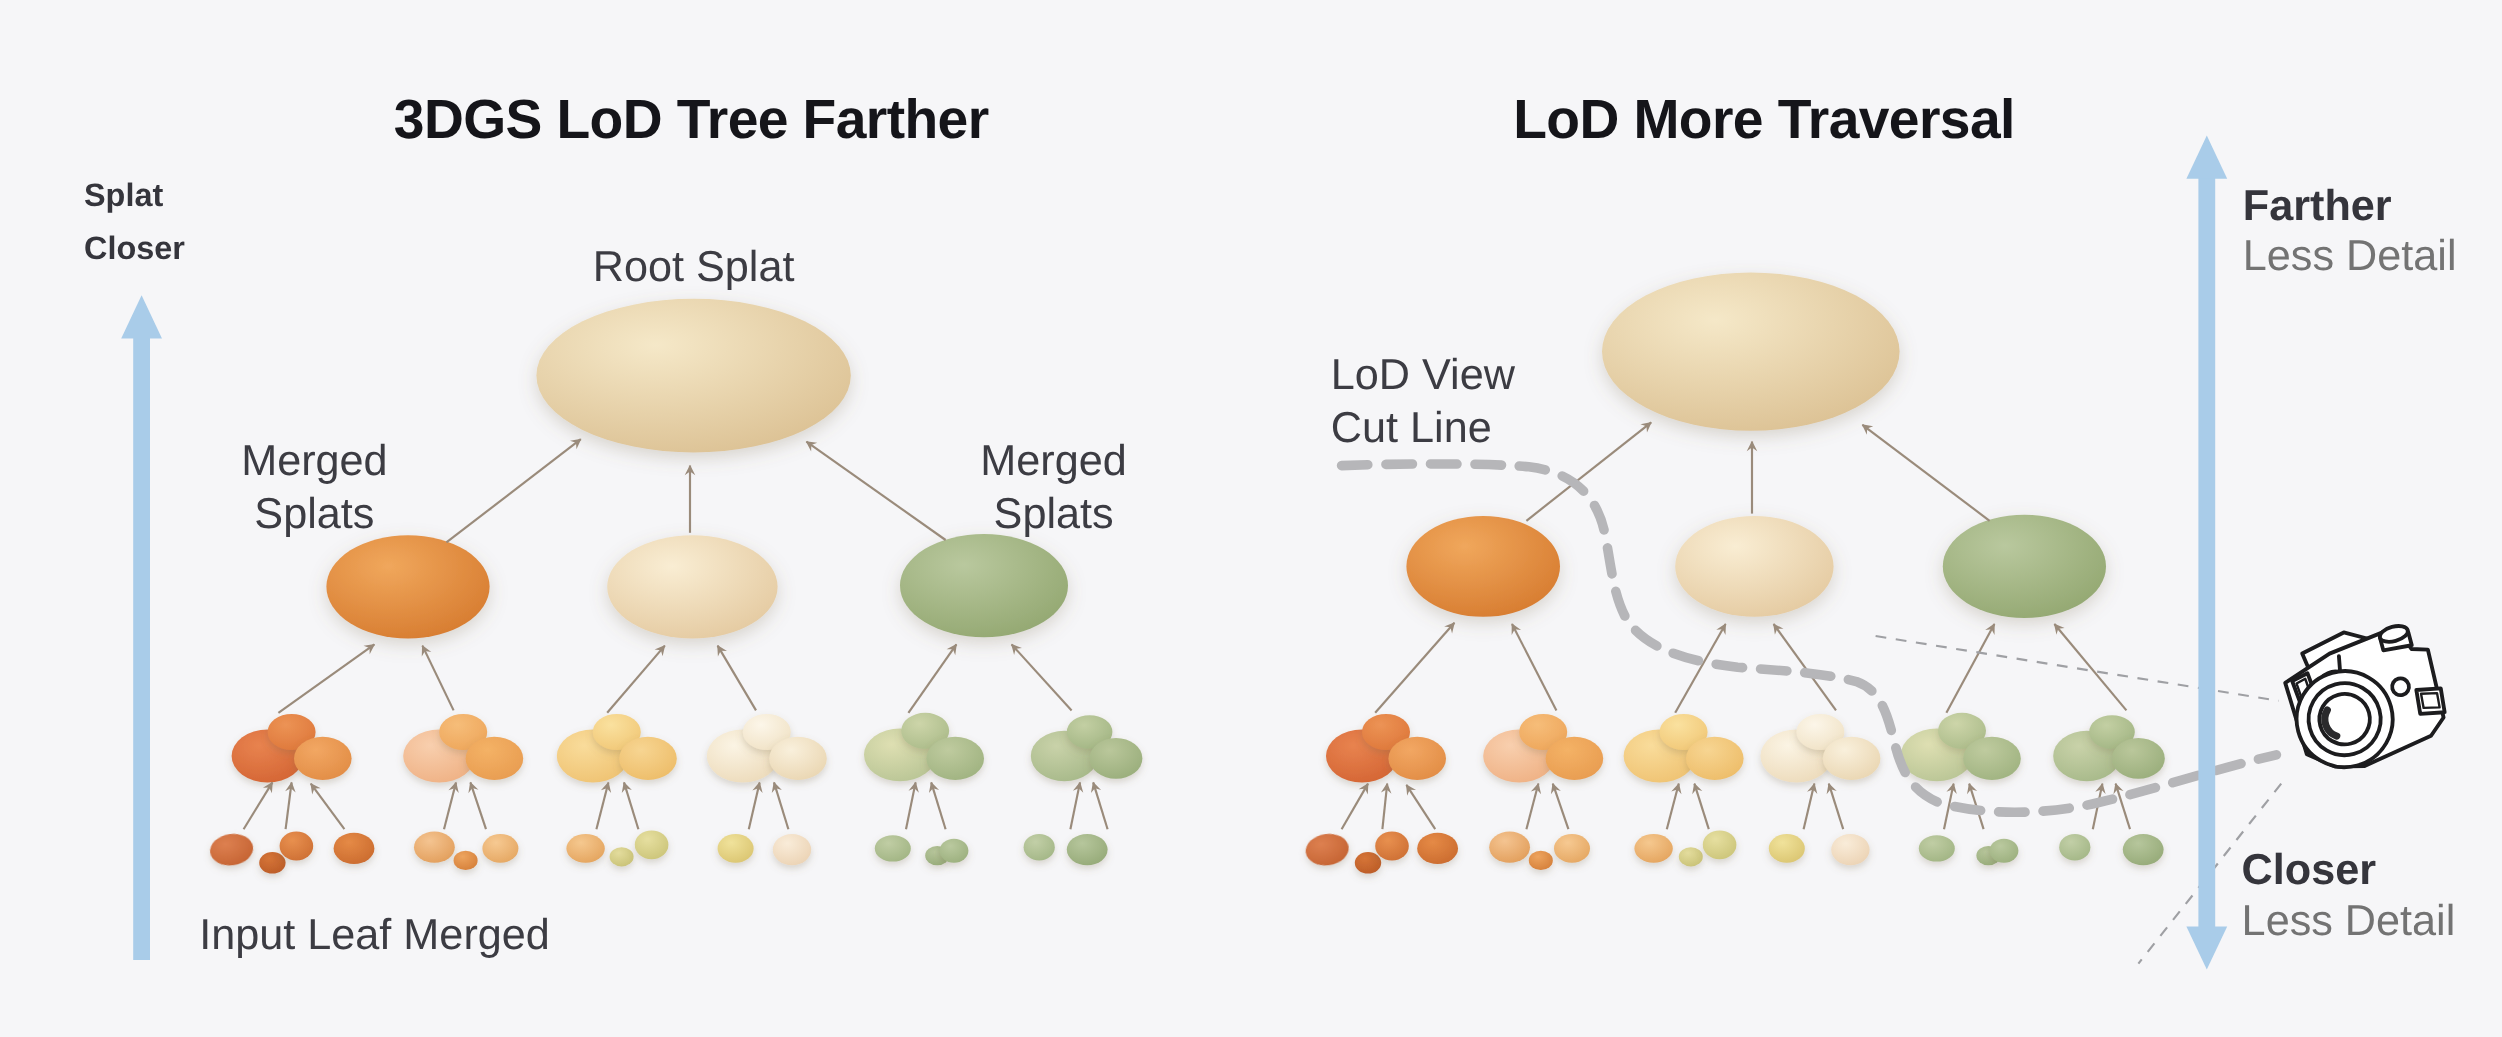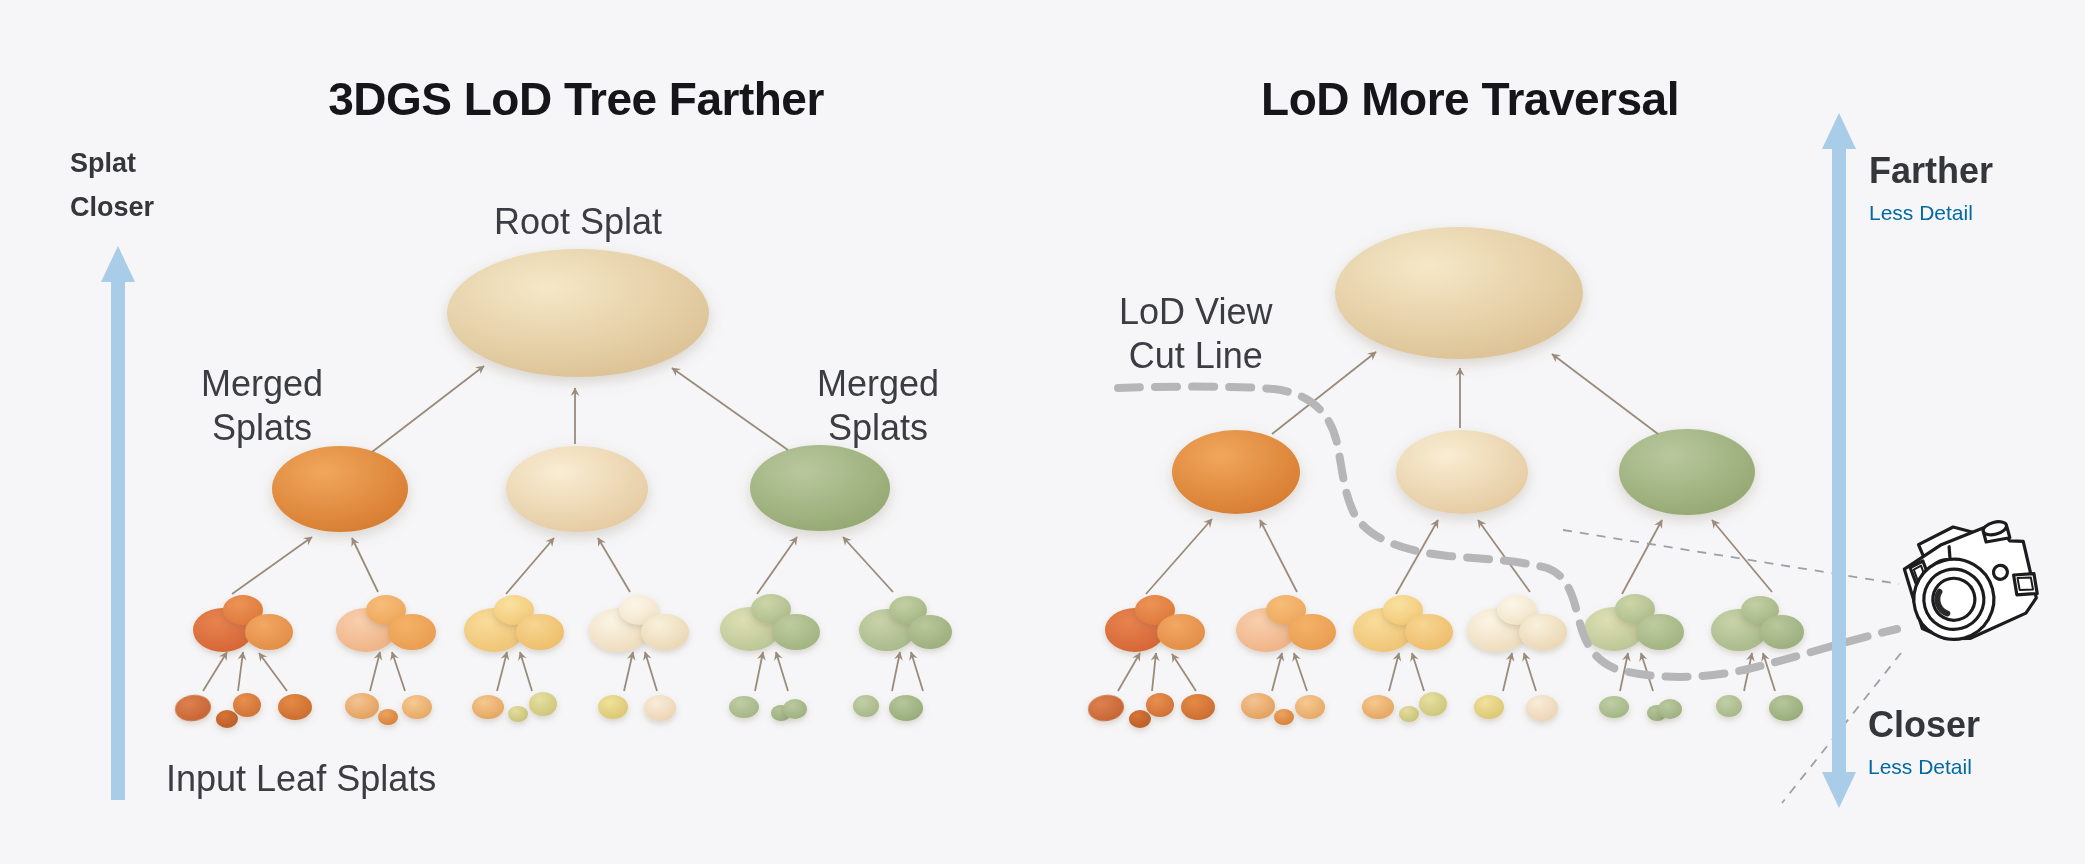--- a/index.html
+++ b/index.html
@@ -7,21 +7,21 @@
   #stage{position:relative;width:2085px;height:864px;background:#f6f6f8;overflow:hidden;}
   #dsvg,#camsvg{position:absolute;left:0;top:0;}
   #dsvg{z-index:1;}
   #camsvg{z-index:3;left:1880px;top:478px;}
   .txt{position:absolute;z-index:4;color:#3c3c43;white-space:nowrap;pointer-events:none;}
   .title{font-size:46px;font-weight:bold;color:#15151a;letter-spacing:-0.5px;text-align:center;}
   .lbl{font-size:36px;line-height:44px;}
   .lbl.center{text-align:center;margin-top:14px;}
   .sideb{font-size:27px;font-weight:bold;line-height:44px;color:#35353c;}
   .big1{font-size:36px;font-weight:bold;color:#35353c;line-height:45px;}
-  .big2{font-size:21px;color:#0369a1;line-height:40px;}
+  .big2{font-size:36px;color:#737373;line-height:40px;}
   .panel{position:absolute;top:0;width:1042px;height:864px;pointer-events:none;}
 </style>
 </head>
 <body>
 
 <div id="stage" style="background: rgb(246, 246, 248);">
 
   <svg id="dsvg" width="2085" height="864" viewBox="0 0 2085 864">
       <defs>
         <marker id="arr" viewBox="0 0 10 10" refX="7.5" refY="5" markerWidth="6.8" markerHeight="6.8" orient="auto">
@@ -356,26 +356,26 @@
     </div>
     <div class="txt lbl center" style="left:438px;top:186px;width:280px;">Root Splat</div>
     <div class="txt lbl center" style="left:162px;top:348px;width:200px;">
       <div>Merged</div>
       <div>Splats</div>
     </div>
     <div class="txt lbl center" style="left:778px;top:348px;width:200px;">
       <div>Merged</div>
       <div>Splats</div>
     </div>
-    <div class="txt lbl" style="left:166px;top:757px;">Input Leaf Splats</div>
+    <div class="txt lbl" style="left:166px;top:757px;">Input Leaf Merged</div>
   </div>
 
   <div class="panel" style="left:1043px;width:1042px;">
     <div class="txt title" style="left:127px;top:72px;width:600px;">LoD More Traversal</div>
-    <div class="txt lbl" style="left:76px;top:290px;text-align:center;">
+    <div class="txt lbl" style="left:66px;top:290px;">
       <div>LoD View</div>
       <div>Cut Line</div>
     </div>
     <div class="txt" style="left:826px;top:148px;">
       <div class="big1">Farther</div>
       <div class="big2">Less Detail</div>
     </div>
     <div class="txt" style="left:825px;top:702px;">
       <div class="big1">Closer</div>
       <div class="big2">Less Detail</div>

